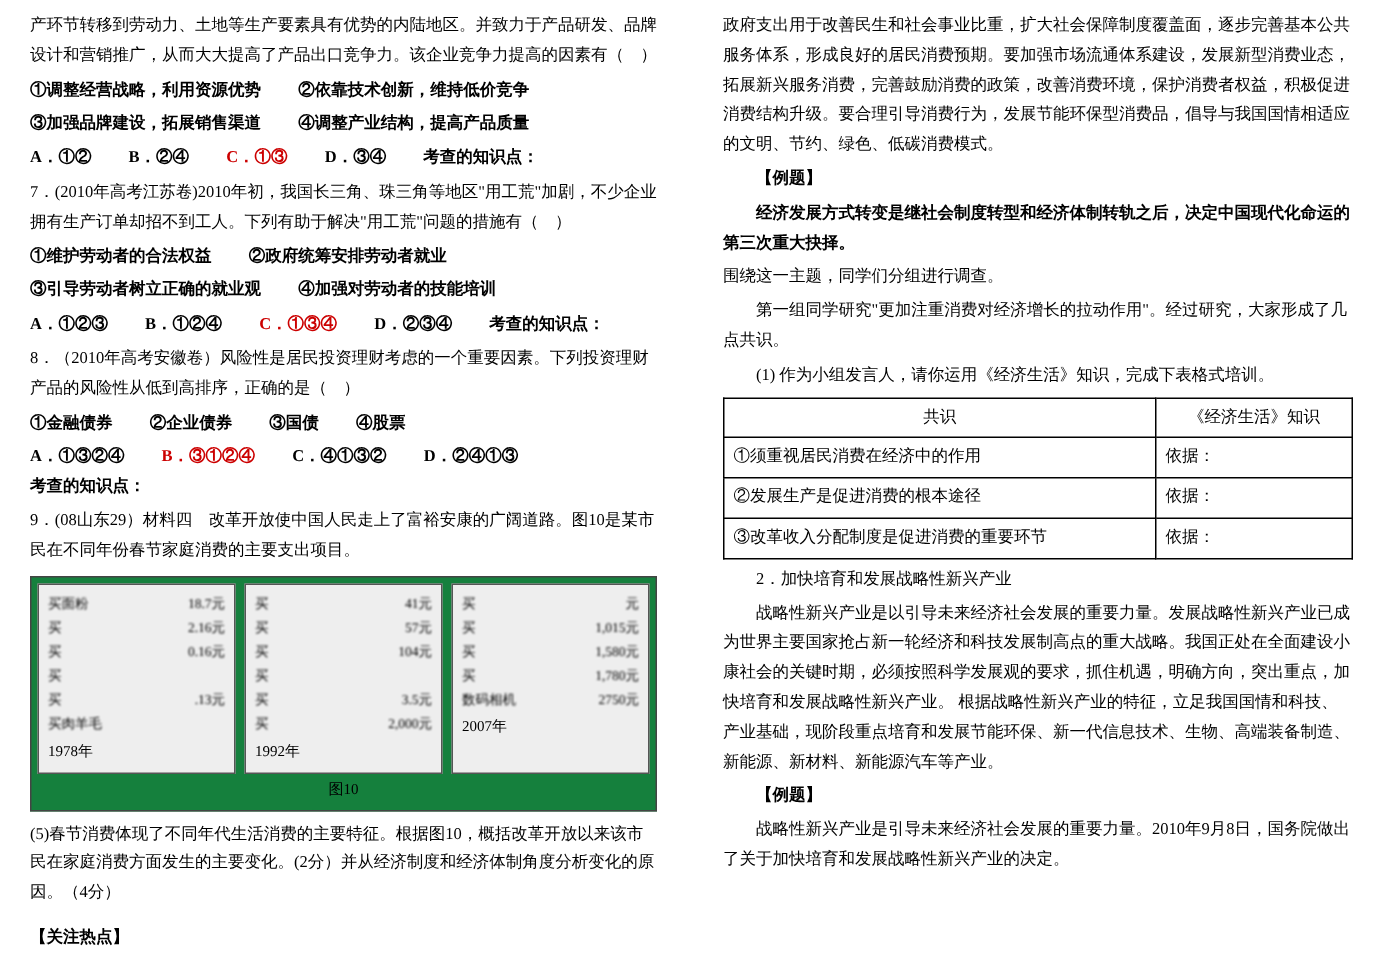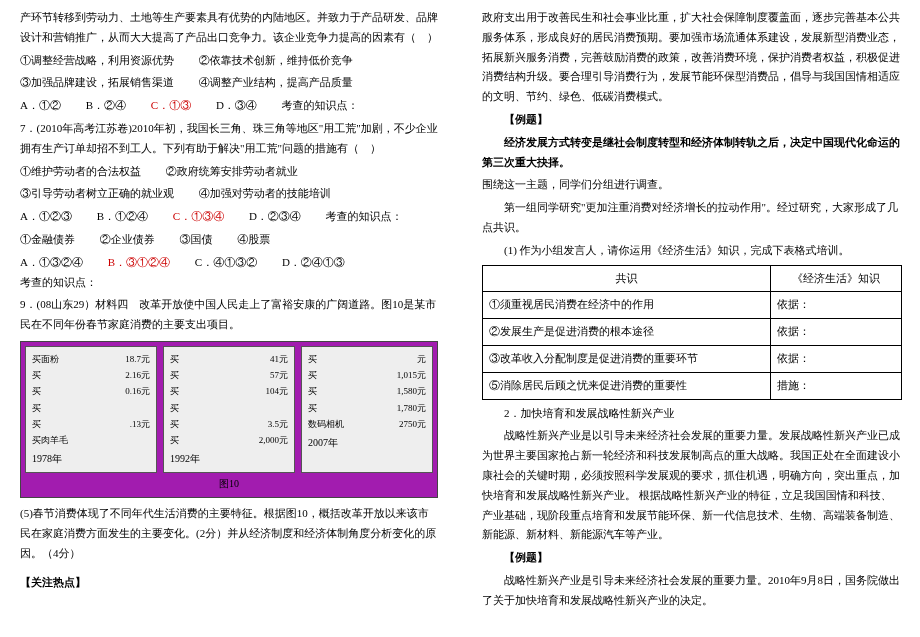--- a/index.html
+++ b/index.html
@@ -17,27 +17,27 @@
   .col {
     width: 50%;
     padding: 8px 18px;
   }
   .col-left { padding-right: 22px; padding-left: 20px; }
   .col-right { padding-left: 22px; }
   .p { margin-bottom: 3px; }
   .indent { text-indent: 2em; }
   .red { color: #c00; }
   .bold { font-weight: bold; }
-  .opt-row { letter-spacing: 0; }
+  .opt-row { letter-spacing: 0; font-weight: bold; }
   .opt-row span { margin-right: 22px; display:inline-block; }
   .fig {
     border: 1px solid #444;
     margin: 6px 0;
     padding: 4px;
-    background: #a21caf;
+    background: #15803d;
   }
   .fig-inner {
     display: flex;
     gap: 6px;
     justify-content: space-between;
   }
   .card {
     flex:1;
     border: 1px solid #555;
     background: #eee;
@@ -98,20 +98,21 @@
     <span>④加强对劳动者的技能培训</span>
   </div>
   <div class="p opt-row">
     <span>A．①②③</span>
     <span>B．①②④</span>
     <span class="red">C．①③④</span>
     <span>D．②③④</span>
     <span>考查的知识点：</span>
   </div>
 
+  <div class="p">8．（2010年高考安徽卷）风险性是居民投资理财考虑的一个重要因素。下列投资理财产品的风险性从低到高排序，正确的是（　）</div>
   <div class="p opt-row">
     <span>①金融债券</span>
     <span>②企业债券</span>
     <span>③国债</span>
     <span>④股票</span>
   </div>
   <div class="p opt-row">
     <span>A．①③②④</span>
     <span class="red">B．③①②④</span>
     <span>C．④①③②</span>
@@ -235,24 +236,20 @@
           <td>依据：</td>
         </tr>
     <tr>
           <td>②发展生产是促进消费的根本途径</td>
           <td>依据：</td>
         </tr>
     <tr>
           <td>③改革收入分配制度是促进消费的重要环节</td>
           <td>依据：</td>
         </tr>
-    <tr>
-          <td>⑤消除居民后顾之忧来促进消费的重要性</td>
-          <td>措施：</td>
-        </tr>
   </tbody>
     </table>
 
   <div class="p indent">2．加快培育和发展战略性新兴产业</div>
   <div class="p indent">战略性新兴产业是以引导未来经济社会发展的重要力量。发展战略性新兴产业已成为世界主要国家抢占新一轮经济和科技发展制高点的重大战略。我国正处在全面建设小康社会的关键时期，必须按照科学发展观的要求，抓住机遇，明确方向，突出重点，加快培育和发展战略性新兴产业。 根据战略性新兴产业的特征，立足我国国情和科技、产业基础，现阶段重点培育和发展节能环保、新一代信息技术、生物、高端装备制造、新能源、新材料、新能源汽车等产业。</div>
 
   <div class="p indent bold">【例题】</div>
   <div class="p indent">战略性新兴产业是引导未来经济社会发展的重要力量。2010年9月8日，国务院做出了关于加快培育和发展战略性新兴产业的决定。</div>
 
 </div>

